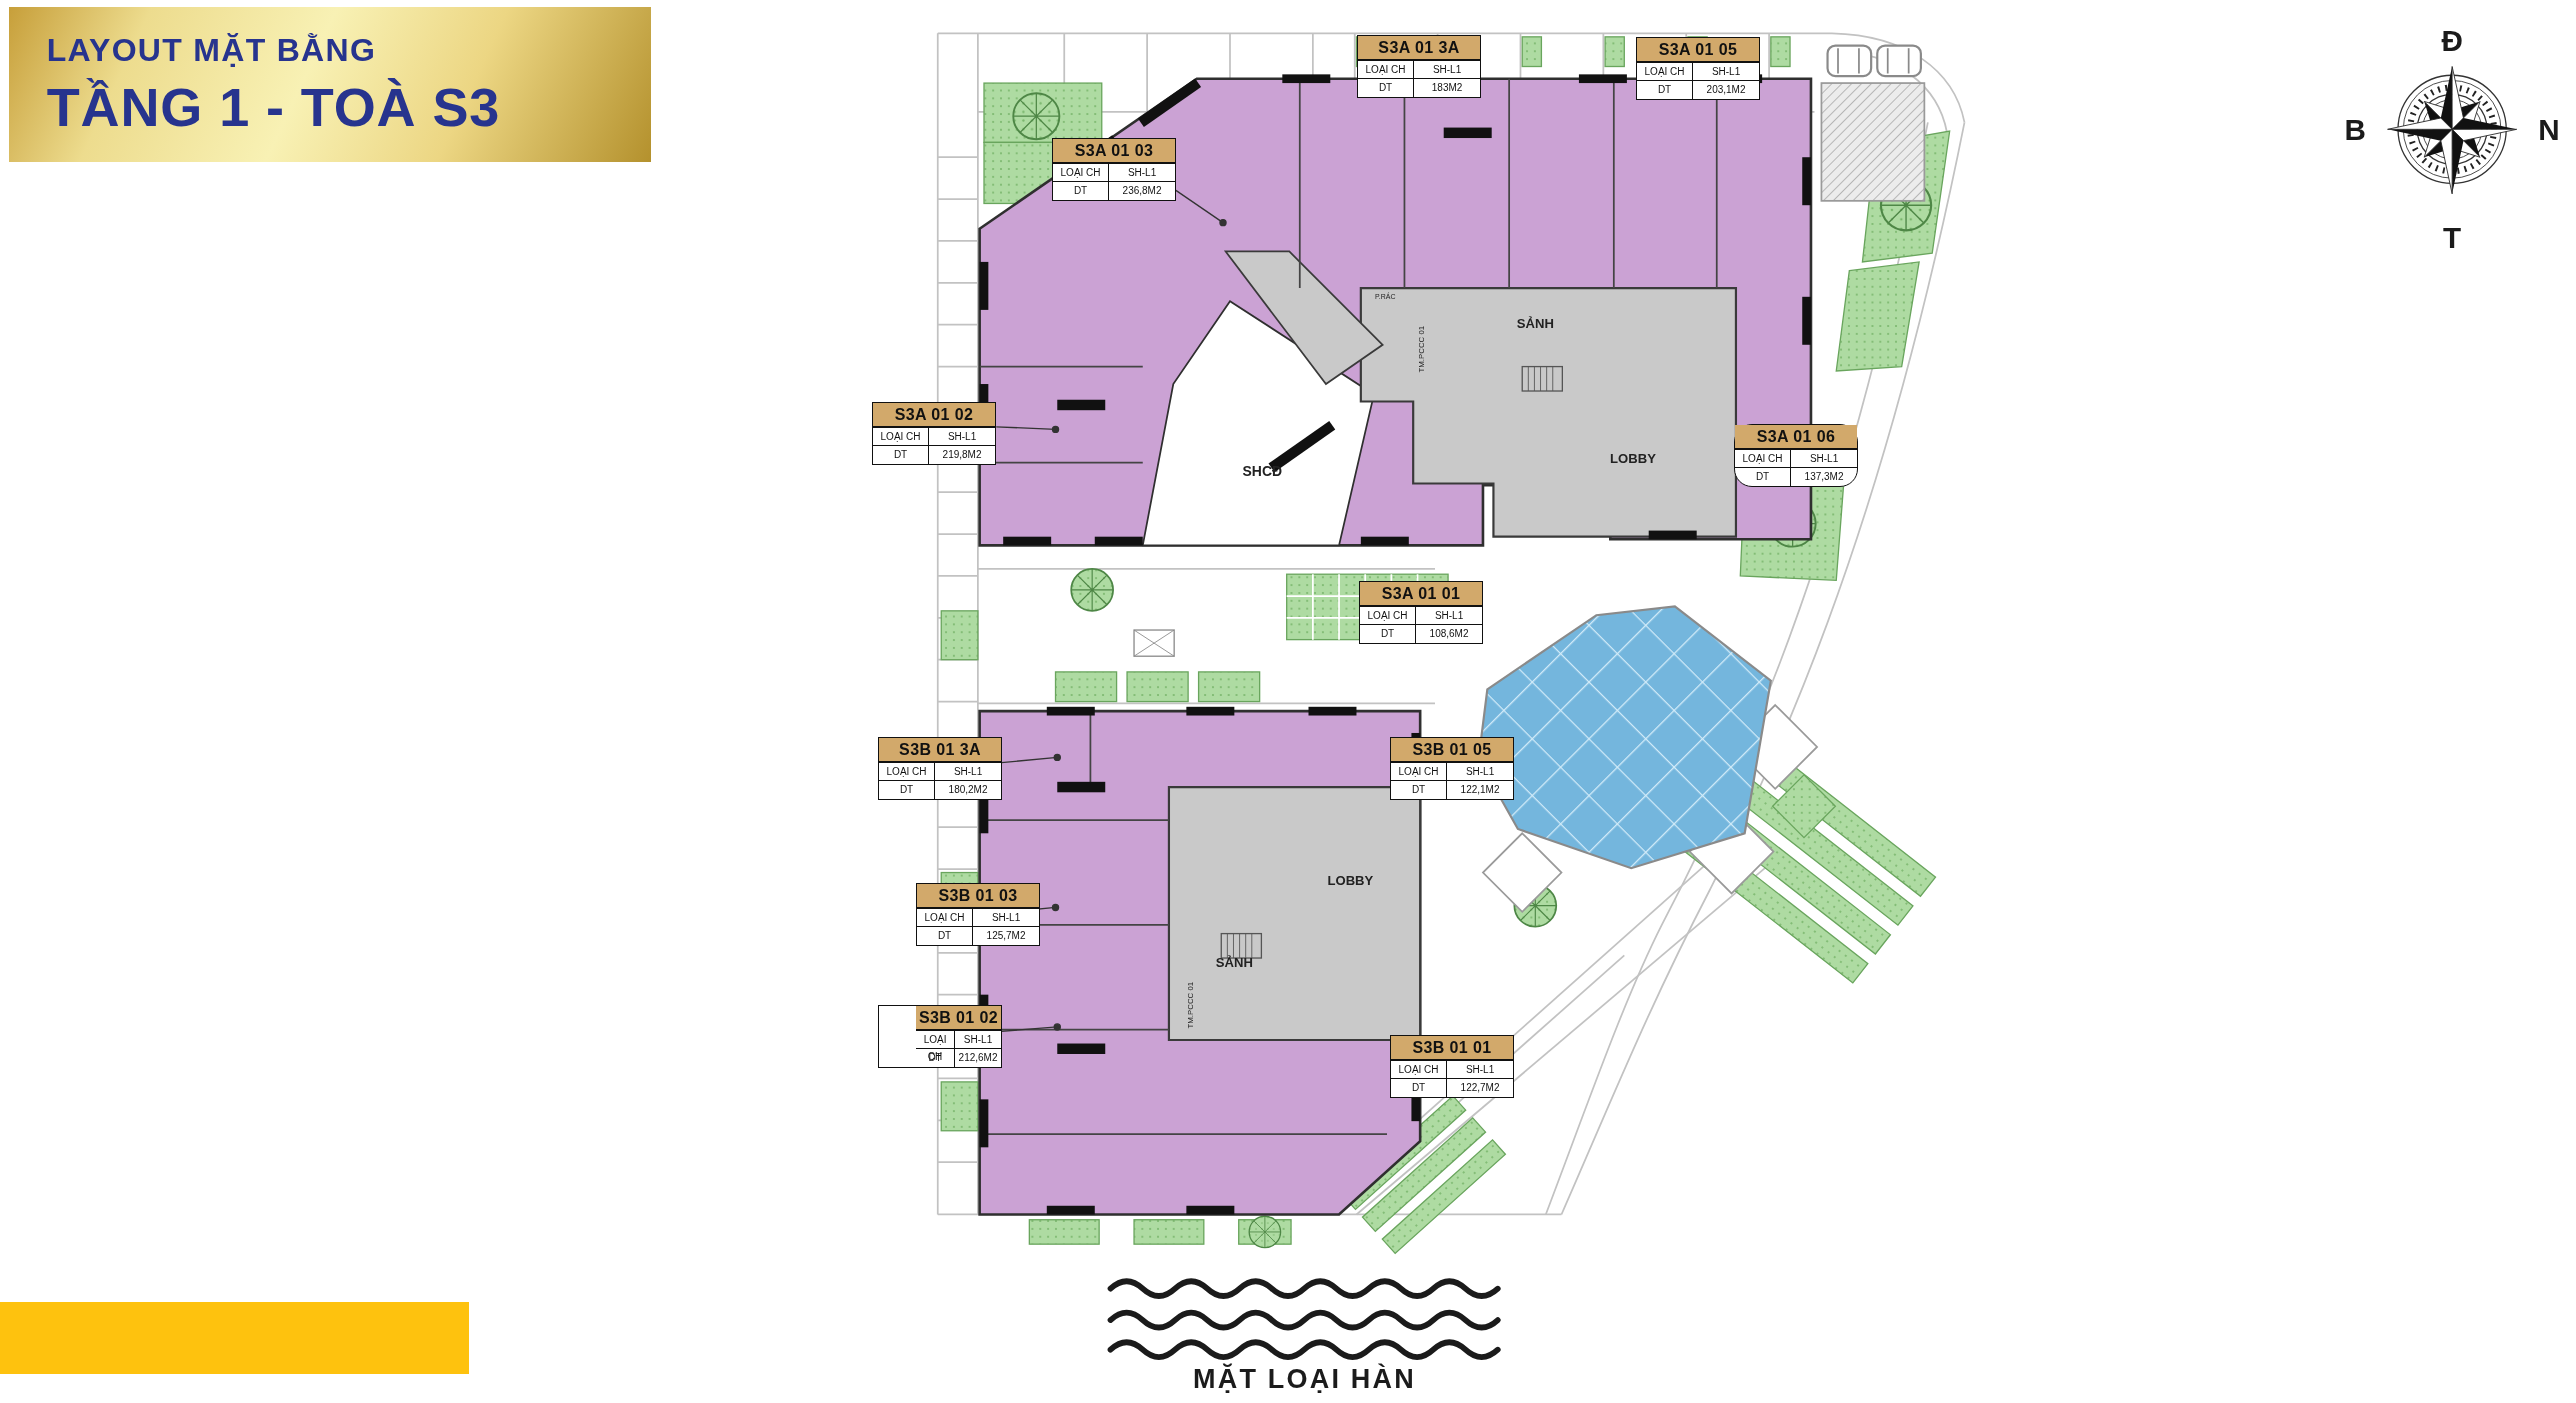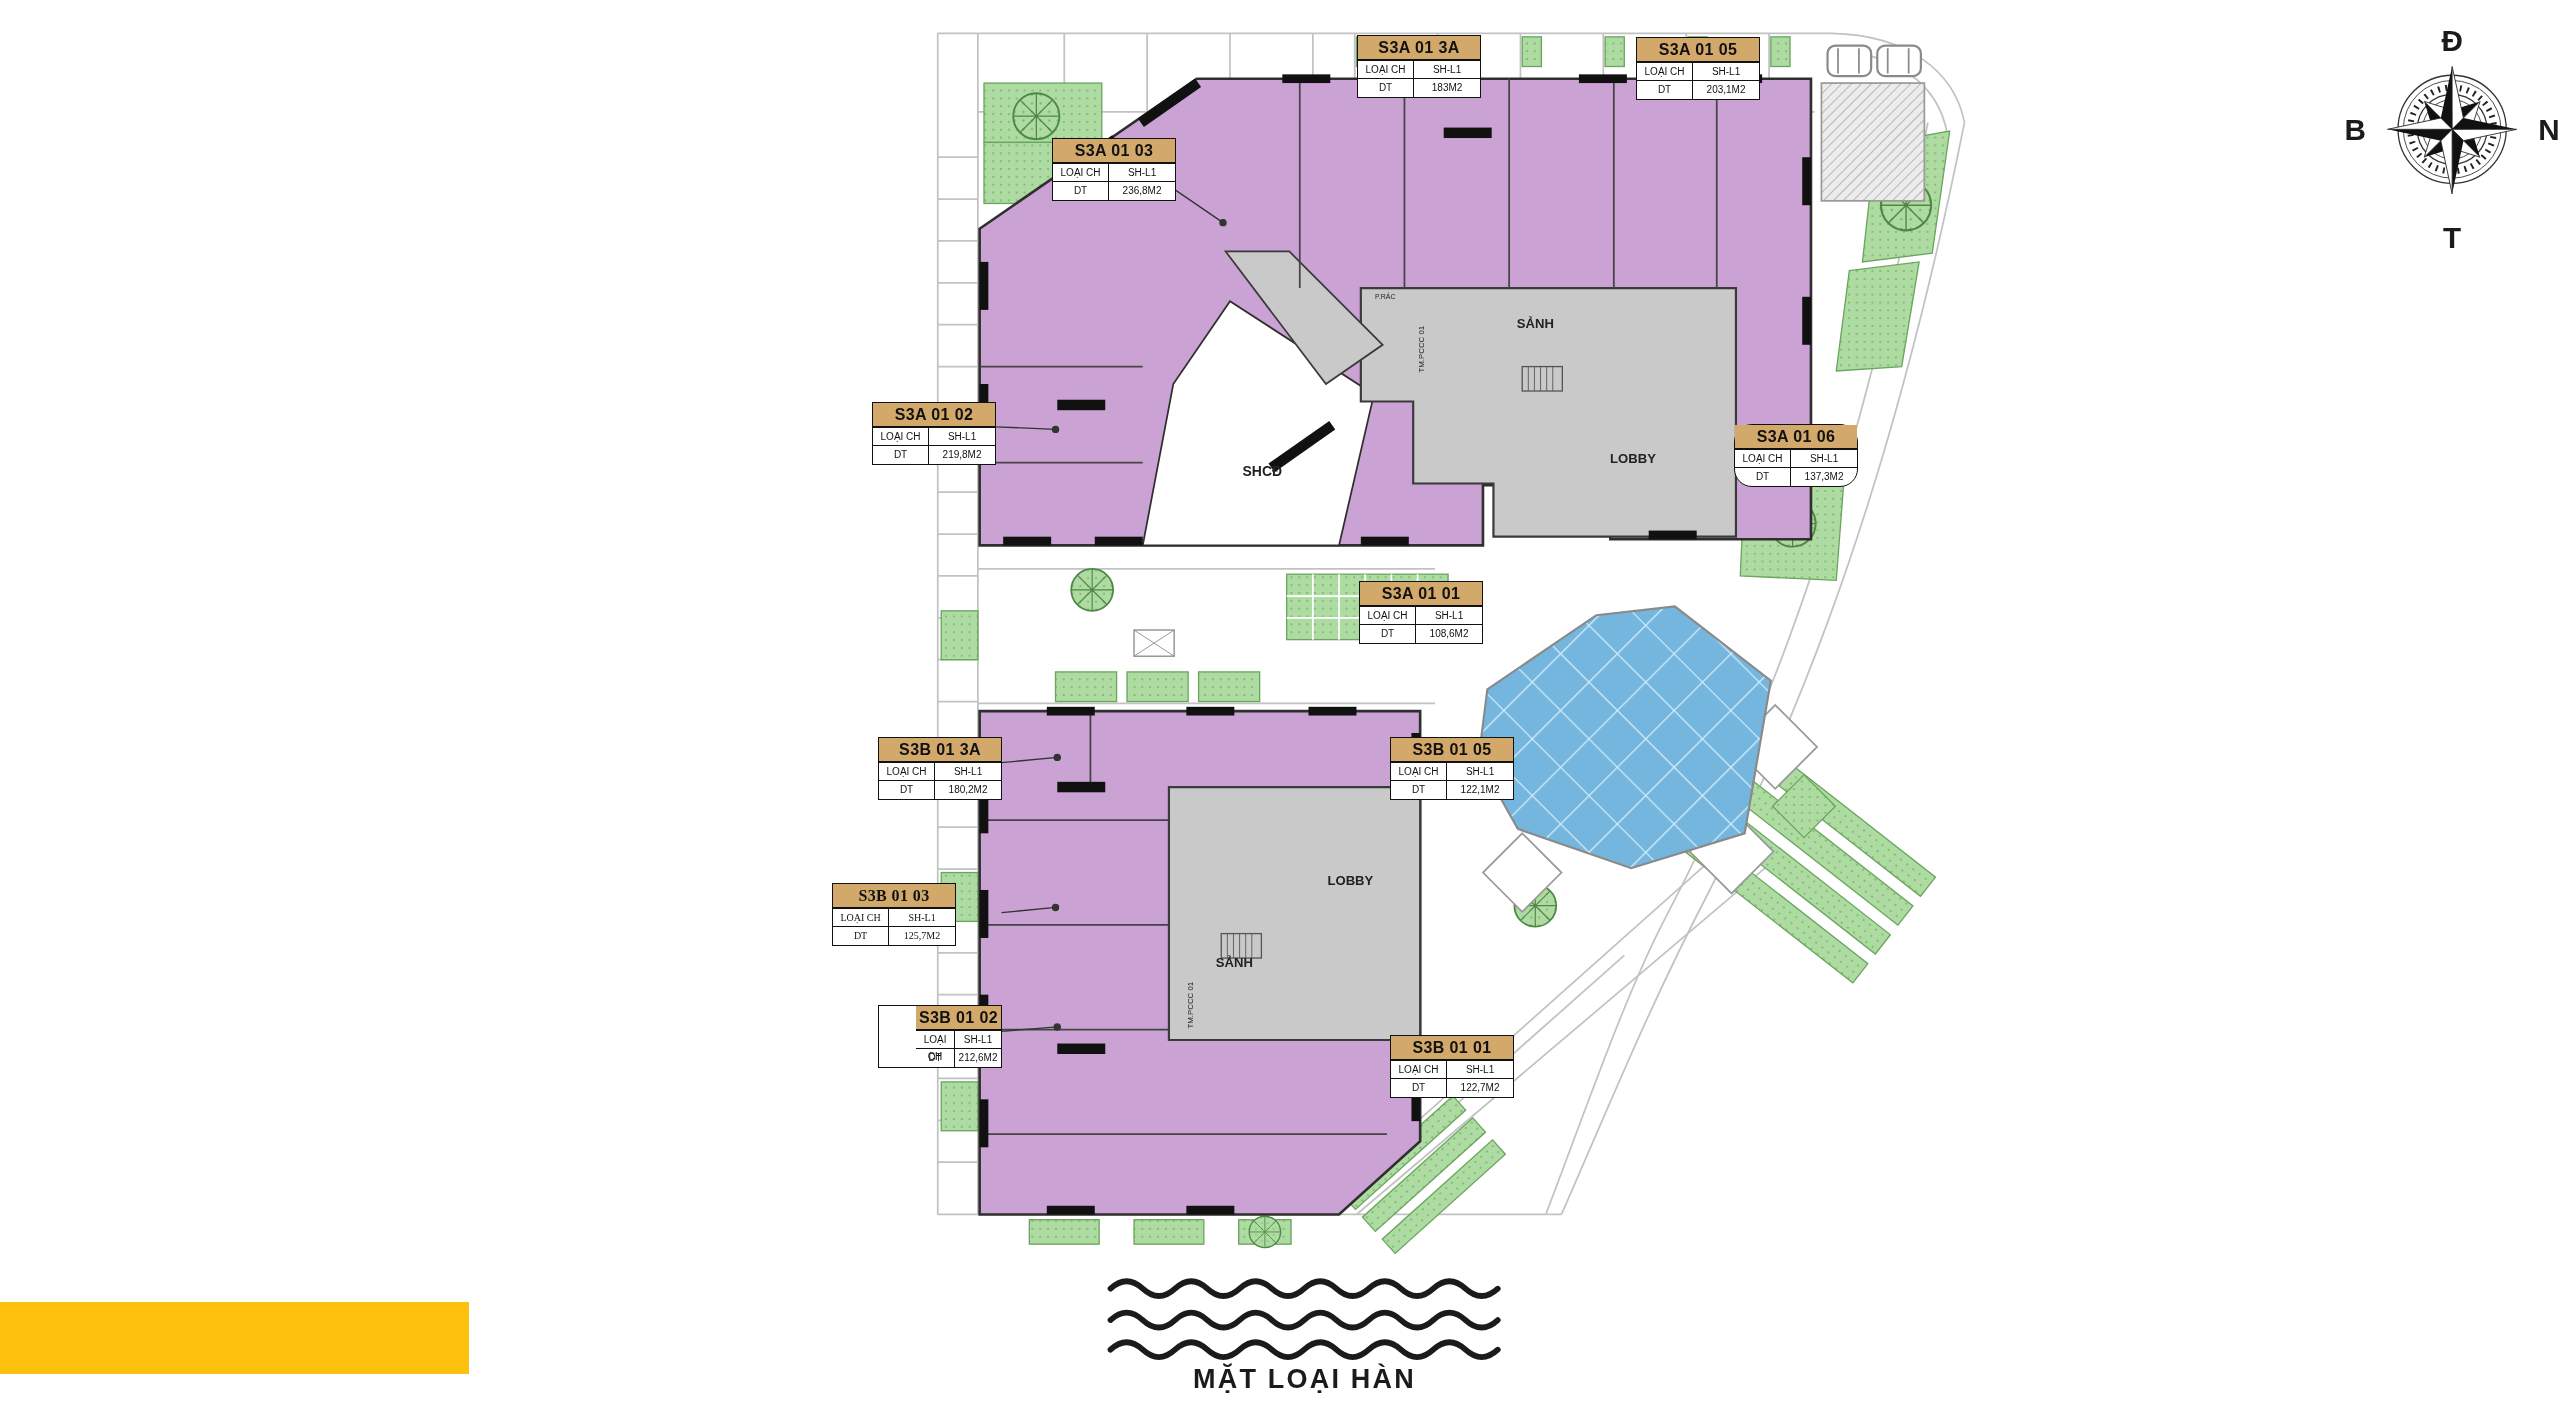--- a/index.html
+++ b/index.html
@@ -267,20 +267,24 @@
       <text x="2700" y="160" font-size="34" font-weight="bold" fill="#1b1b1b" text-anchor="middle">B</text>
     </g>
 
     <g stroke="#1b1b1b" stroke-width="6.5" fill="none" stroke-linecap="round">
       <path d="M1273,1477 q18.5,-17 37,0 t37,0 t37,0 t37,0 t37,0 t37,0 t37,0 t37,0 t37,0 t37,0 t37,0 t37,0"></path>
       <path d="M1273,1513 q18.5,-17 37,0 t37,0 t37,0 t37,0 t37,0 t37,0 t37,0 t37,0 t37,0 t37,0 t37,0 t37,0"></path>
       <path d="M1273,1547 q18.5,-17 37,0 t37,0 t37,0 t37,0 t37,0 t37,0 t37,0 t37,0 t37,0 t37,0 t37,0 t37,0"></path>
     </g>
   </svg>
 
+  <div class="banner">
+    <div class="l1">LAYOUT MẶT BẰNG</div>
+    <div class="l2">TẦNG 1 - TOÀ S3</div>
+  </div>
 
 
   <div class="unit-card" style="left:1357px;top:35px;">
     <div class="uc-head">S3A 01 3A</div>
     <div class="uc-row">
         <span class="uc-l">LOẠI CH</span>
         <span class="uc-v">SH-L1</span>
       </div>
     <div class="uc-row">
         <span class="uc-l">DT</span>
@@ -365,21 +369,21 @@
     <div class="uc-row">
         <span class="uc-l">LOẠI CH</span>
         <span class="uc-v">SH-L1</span>
       </div>
     <div class="uc-row">
         <span class="uc-l">DT</span>
         <span class="uc-v">122,1M2</span>
       </div>
   </div>
 
-  <div class="unit-card" style="left:832px;top:883px;font-family:Liberation Serif, serif;">
+  <div class="unit-card" style="left:916px;top:883px;">
     <div class="uc-head">S3B 01 03</div>
     <div class="uc-row">
         <span class="uc-l">LOẠI CH</span>
         <span class="uc-v">SH-L1</span>
       </div>
     <div class="uc-row">
         <span class="uc-l">DT</span>
         <span class="uc-v">125,7M2</span>
       </div>
   </div>

